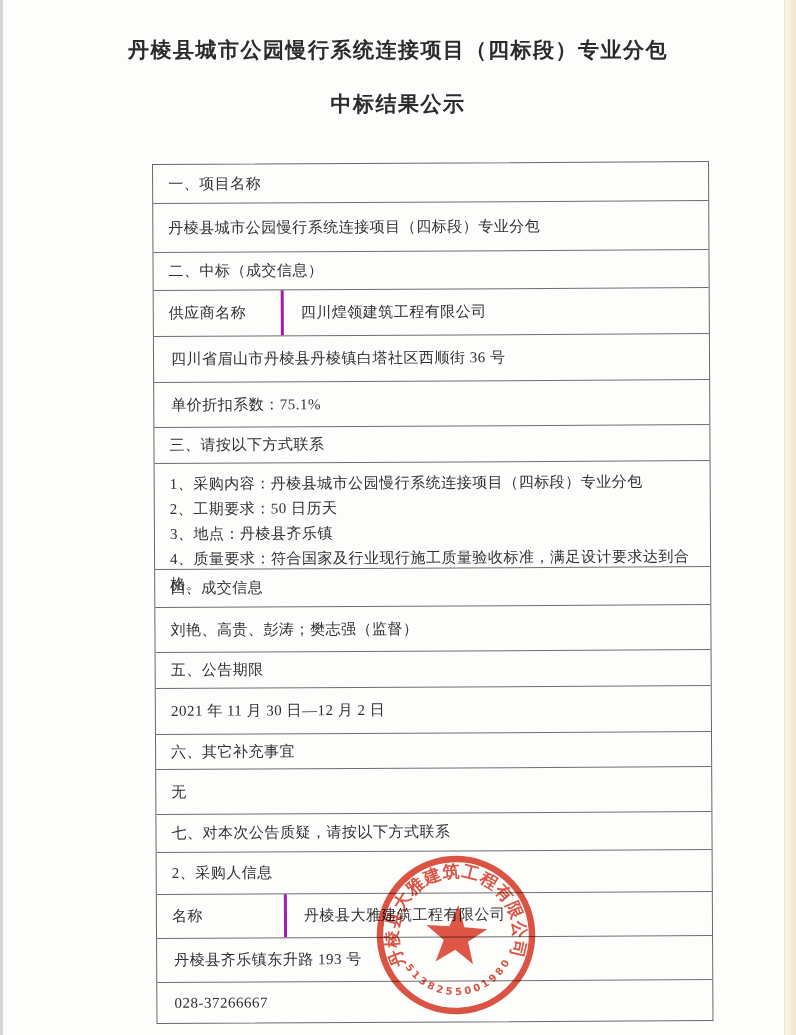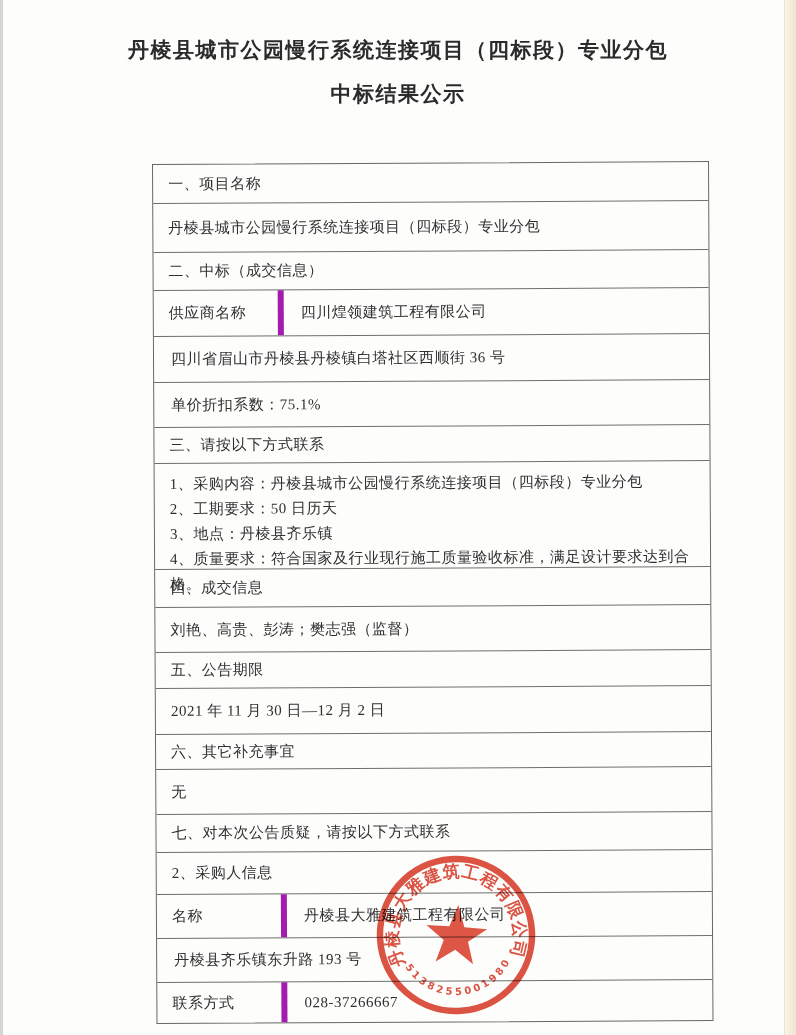--- a/index.html
+++ b/index.html
@@ -20,21 +20,21 @@
     border-left:1px solid #eae3d0;
   }
   .title-line {
     position:absolute; left:0; width:100%;
     text-align:center;
     font-size:21px; font-weight:bold;
     letter-spacing:1.5px;
     color:#2b2b2b;
   }
   .title-1 { top:36px; }
-  .title-2 { top:80px; }
+  .title-2 { top:90px; }
 
   .doc-table {
     position:absolute; left:152px; top:164px; width:557px;
     border:1px solid #686868;
     transform:rotate(-0.3deg);
     transform-origin:top left;
     box-sizing:border-box;
     font-size:15px; color:#303030;
     letter-spacing:0.5px;
     background:transparent;
@@ -43,21 +43,21 @@
     box-sizing:border-box;
     border-bottom:1px solid #6f6f6f;
     display:flex; align-items:center;
     padding-left:15px;
   }
   .row:last-child { border-bottom:none; }
   .row.pair { padding-left:0; }
   .cell-label {
     width:130px; box-sizing:border-box;
     padding-left:15px;
-    border-right:6px solid #a21caf;
+    border-right:3px solid #a21caf;
     align-self:stretch;
     display:flex; align-items:center;
     flex-shrink:0;
   }
   .cell-value {
     flex:1;
     padding-left:17px;
     display:flex; align-items:center;
   }
   .row.multi {
@@ -160,21 +160,20 @@
   <div class="row pair" style="height:44px">
     <div class="cell-label">名称</div>
     <div class="cell-value">丹棱县大雅建筑工程有限公司</div>
   </div>
 
   <div class="row pair" style="height:44px">
     <div class="cell-value">丹棱县齐乐镇东升路 193 号</div>
   </div>
 
   <div class="row pair" style="height:40px">
-    <div class="cell-label">联系方式</div>
     <div class="cell-value">028-37266667</div>
   </div>
 
 </div>
 
 <svg class="seal" viewBox="0 0 180 180" aria-hidden="true">
   <defs>
     <path id="arcTop" d="M 37.4 114.5 A 58 58 0 1 1 142.6 114.5" fill="none"></path>
     <path id="arcBottom" d="M 38 120 A 60 60 0 0 0 142 120" fill="none"></path>
   </defs>

